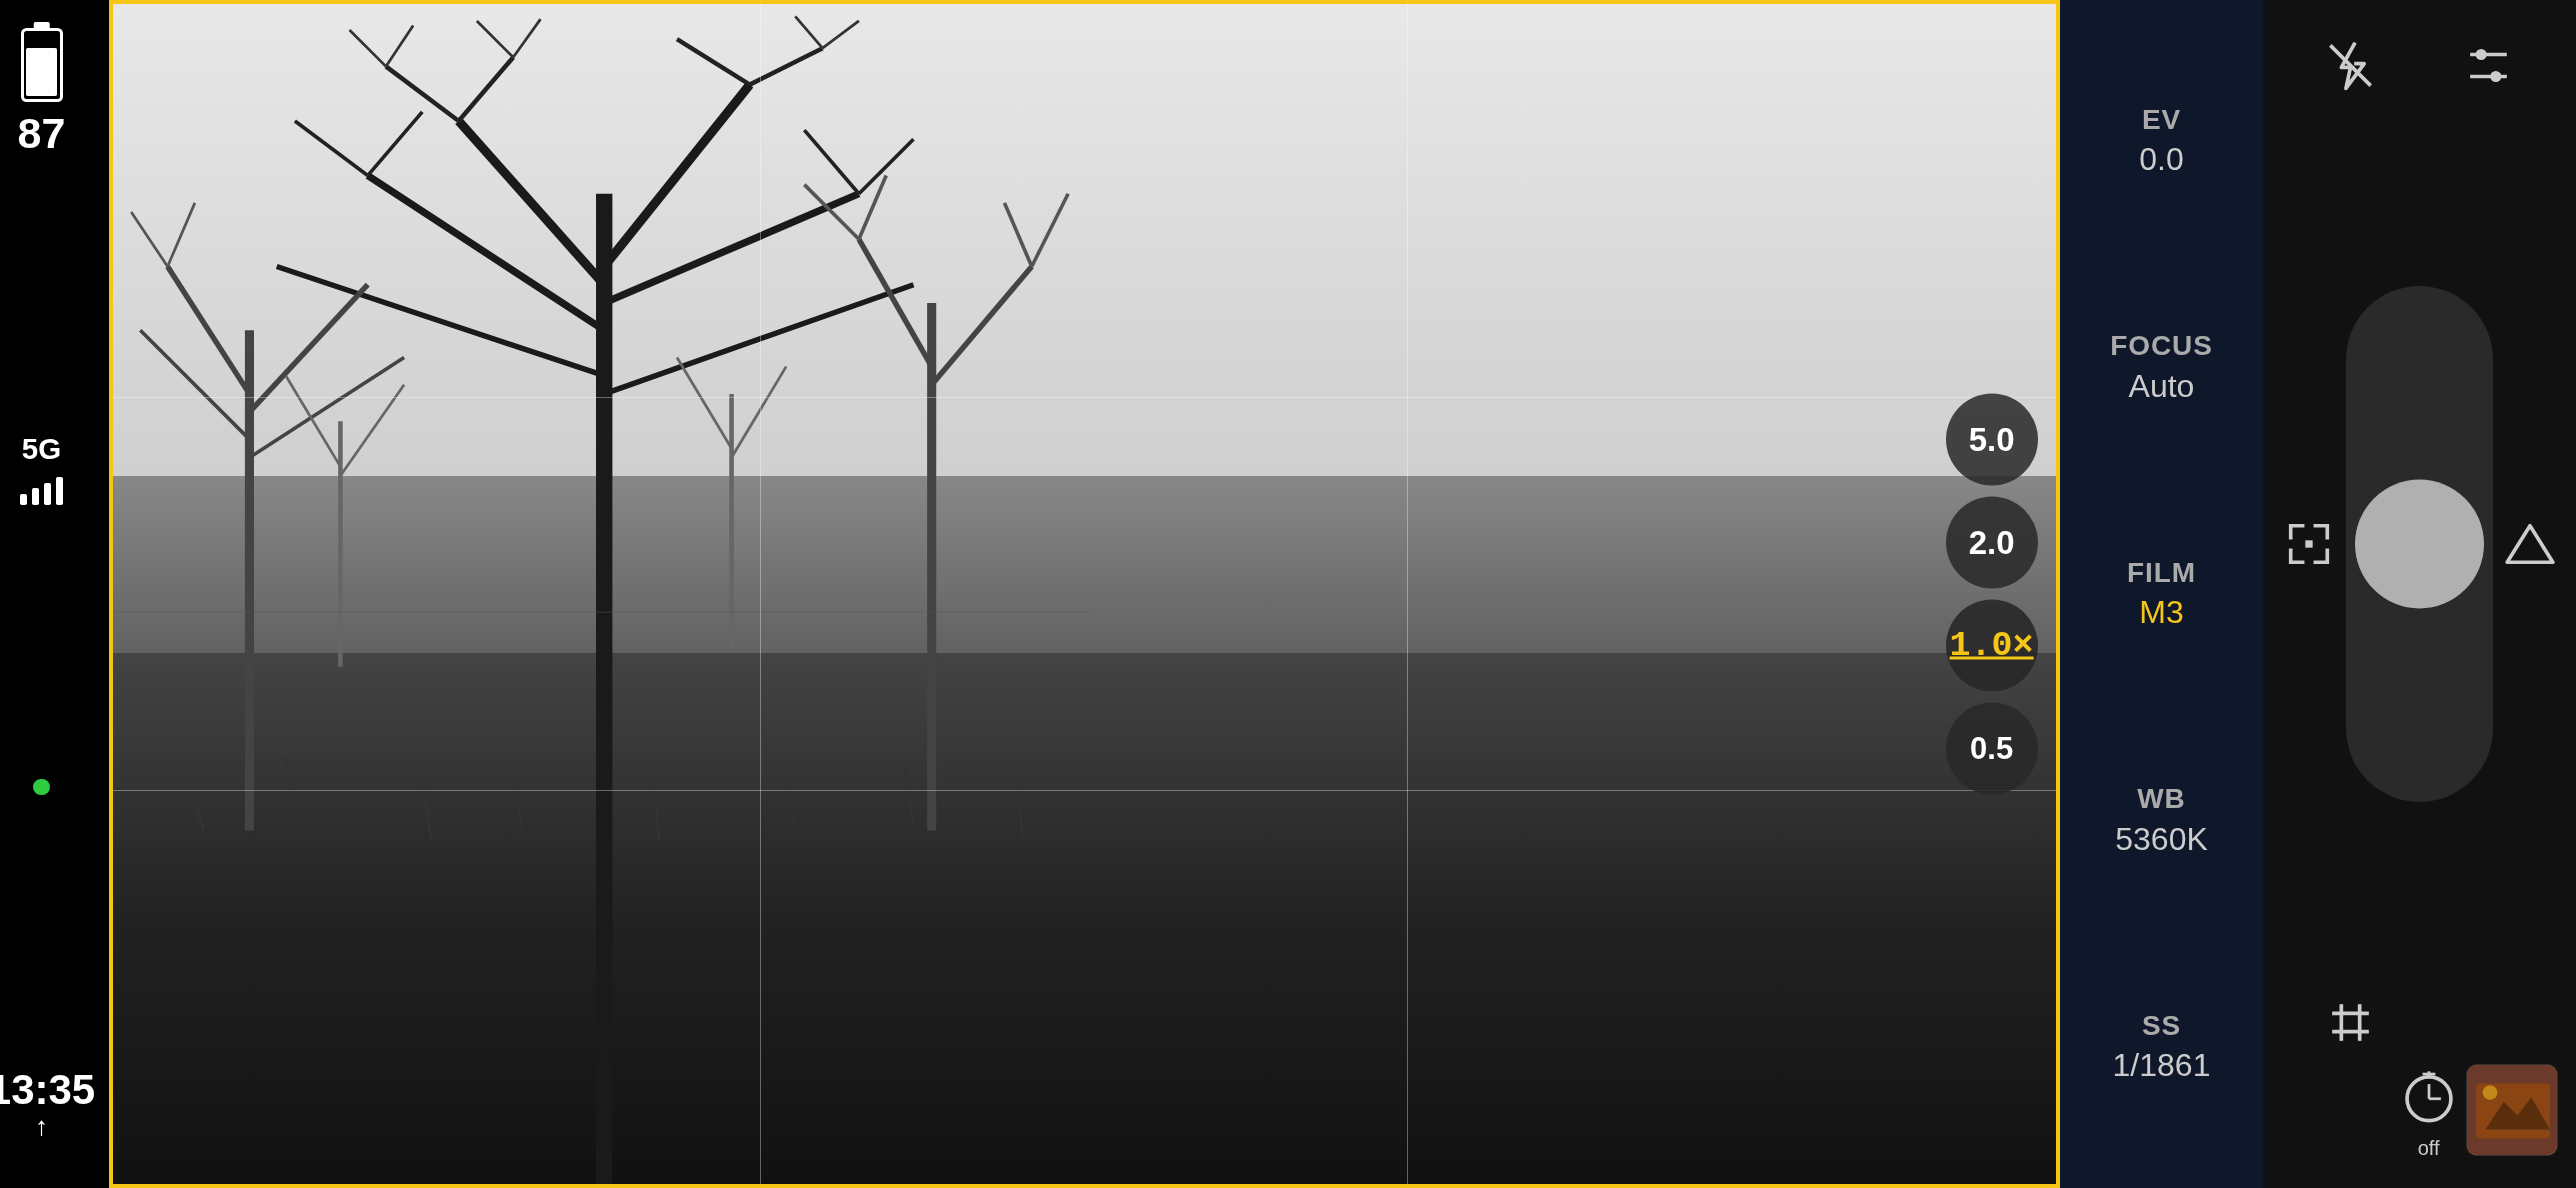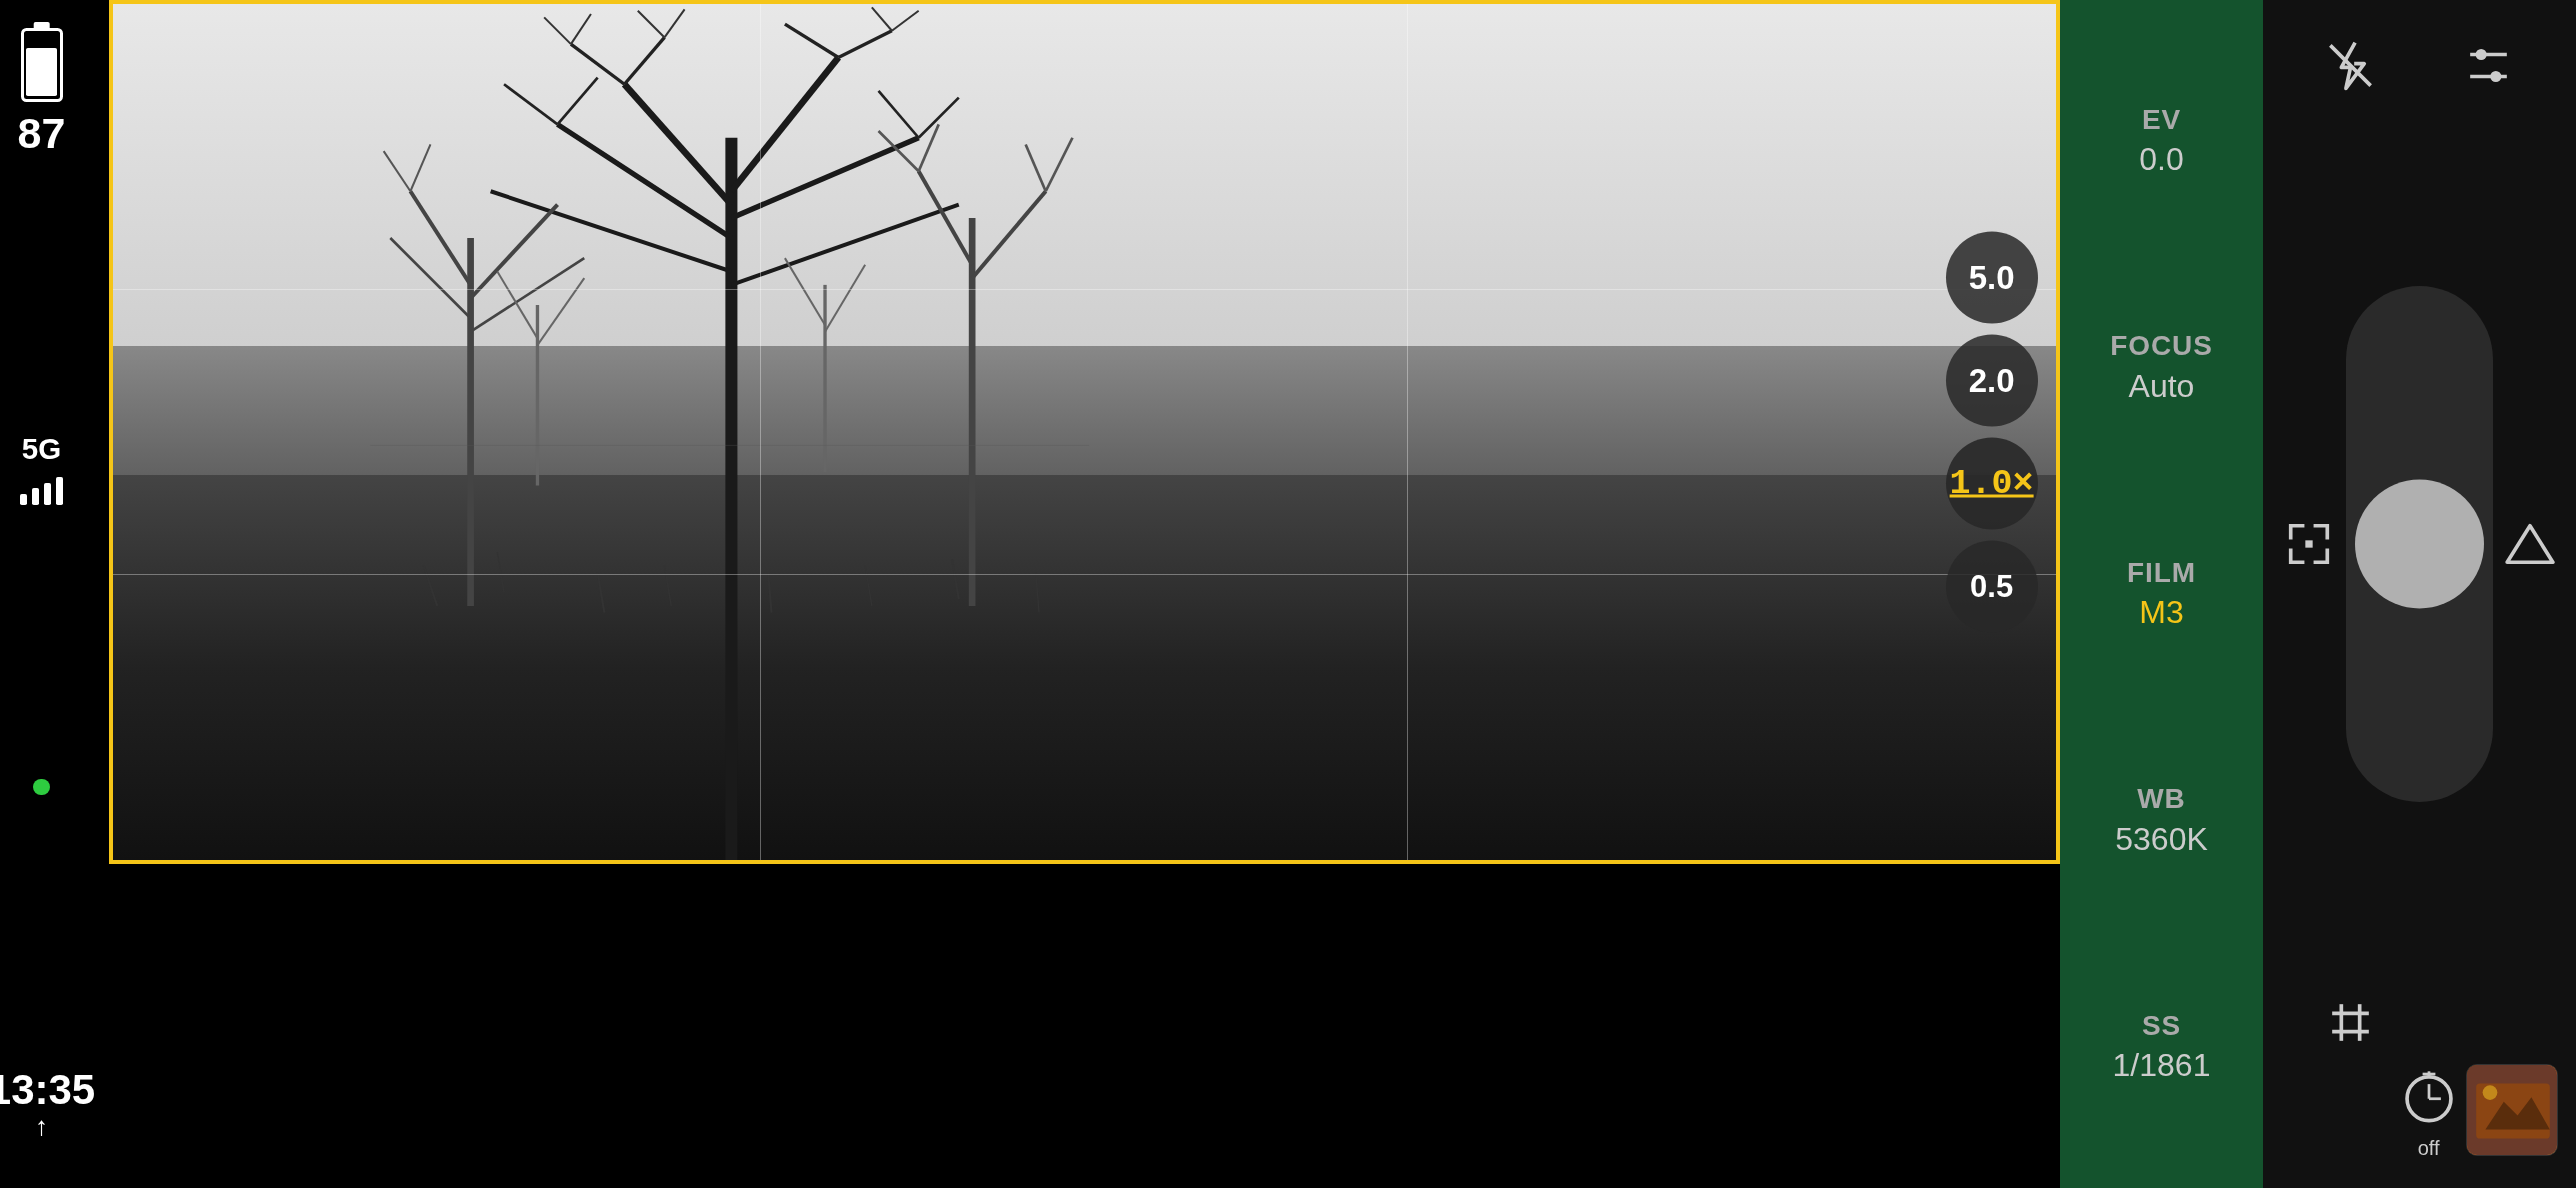--- a/index.html
+++ b/index.html
@@ -119,21 +119,21 @@
       line-height: 1;
     }
     .time-arrow {
       color: #fff;
       font-size: 26px;
     }
 
     
     .viewfinder {
       flex: 1;
-      height: 864px;
+      height: 1188px;
       position: relative;
       border: 4.6px solid #f5c518;
       overflow: hidden;
       background: #4c1d95;
       margin-left: 26px;
     }
 
     .viewfinder-bg {
       width: 100%;
       height: 100%;
@@ -206,21 +206,21 @@
     }
     .zoom-btn.small-text {
       color: #fff;
       font-size: 31px;
     }
 
     
     .settings-panel {
       width: 203px;
       height: 1188px;
-      background: #14532d;
+      background: #0f172a;
       display: flex;
       flex-direction: column;
       align-items: center;
       justify-content: space-around;
       padding: 28px 0;
       flex-shrink: 0;
     }
 
     .setting-item {
       display: flex;

